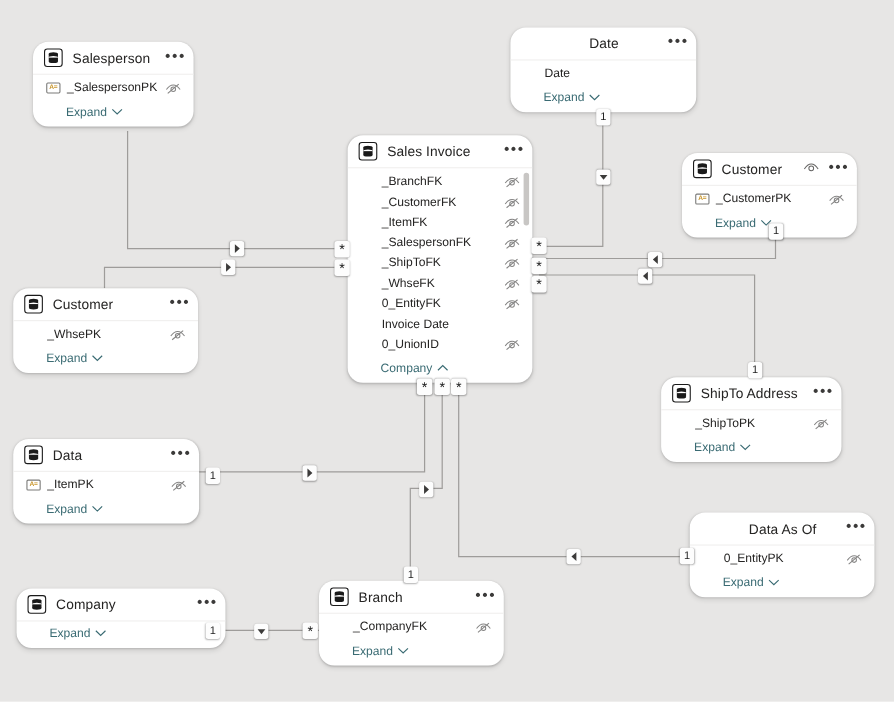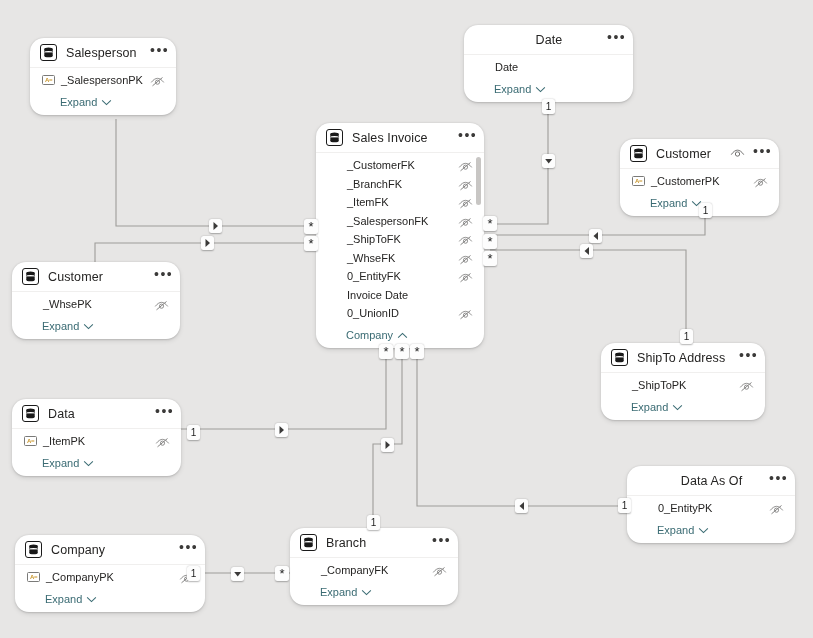--- a/index.html
+++ b/index.html
@@ -239,29 +239,29 @@
   <ellipse cx="5.5" cy="8.8" rx="4.2" ry="1.5" fill="#1a1a1a"></ellipse>
 </svg>
           </span>
           <span class="card-title">Sales Invoice</span>
           <span class="head-right">
             <span class="dots">•••</span>
           </span>
         </div>
         <div class="fields">
           <div class="field noicon">
+            <span class="fname">_BranchFK</span>
+            <span class="hidden-eye"><svg viewBox="0 0 18 14" width="15" height="12">
+  <path d="M1.5 7.5 C4 4 7 2.6 9 2.6 C11 2.6 14 4 16.5 7.5" fill="none" stroke="#3b3a39" stroke-width="1.1"></path>
+  <circle cx="9" cy="7.2" r="2.5" fill="none" stroke="#3b3a39" stroke-width="1.1"></circle>
+  <line x1="3" y1="11.6" x2="15" y2="1.6" stroke="#3b3a39" stroke-width="1.2"></line>
+</svg></span>
+          </div>
+          <div class="field noicon">
             <span class="fname">_CustomerFK</span>
-            <span class="hidden-eye"><svg viewBox="0 0 18 14" width="15" height="12">
-  <path d="M1.5 7.5 C4 4 7 2.6 9 2.6 C11 2.6 14 4 16.5 7.5" fill="none" stroke="#3b3a39" stroke-width="1.1"></path>
-  <circle cx="9" cy="7.2" r="2.5" fill="none" stroke="#3b3a39" stroke-width="1.1"></circle>
-  <line x1="3" y1="11.6" x2="15" y2="1.6" stroke="#3b3a39" stroke-width="1.2"></line>
-</svg></span>
-          </div>
-          <div class="field noicon">
-            <span class="fname">_BranchFK</span>
             <span class="hidden-eye"><svg viewBox="0 0 18 14" width="15" height="12">
   <path d="M1.5 7.5 C4 4 7 2.6 9 2.6 C11 2.6 14 4 16.5 7.5" fill="none" stroke="#3b3a39" stroke-width="1.1"></path>
   <circle cx="9" cy="7.2" r="2.5" fill="none" stroke="#3b3a39" stroke-width="1.1"></circle>
   <line x1="3" y1="11.6" x2="15" y2="1.6" stroke="#3b3a39" stroke-width="1.2"></line>
 </svg></span>
           </div>
           <div class="field noicon">
             <span class="fname">_ItemFK</span>
             <span class="hidden-eye"><svg viewBox="0 0 18 14" width="15" height="12">
   <path d="M1.5 7.5 C4 4 7 2.6 9 2.6 C11 2.6 14 4 16.5 7.5" fill="none" stroke="#3b3a39" stroke-width="1.1"></path>
@@ -497,33 +497,20 @@
   <rect x="1.3" y="2" width="8.4" height="3.2" fill="#1a1a1a"></rect>
   <ellipse cx="5.5" cy="5.4" rx="4.2" ry="1.4" fill="#fff"></ellipse>
   <rect x="1.3" y="5.4" width="8.4" height="3.3" fill="#1a1a1a"></rect>
   <ellipse cx="5.5" cy="8.8" rx="4.2" ry="1.5" fill="#1a1a1a"></ellipse>
 </svg>
           </span>
           <span class="card-title">Company</span>
           <span class="head-right">
             <span class="dots">•••</span>
           </span>
-        </div>
-        <div class="fields">
-          <div class="field">
-            <span class="ftype">
-              <span>A=</span>
-            </span>
-            <span class="fname">_CompanyPK</span>
-            <span class="hidden-eye"><svg viewBox="0 0 18 14" width="15" height="12">
-  <path d="M1.5 7.5 C4 4 7 2.6 9 2.6 C11 2.6 14 4 16.5 7.5" fill="none" stroke="#3b3a39" stroke-width="1.1"></path>
-  <circle cx="9" cy="7.2" r="2.5" fill="none" stroke="#3b3a39" stroke-width="1.1"></circle>
-  <line x1="3" y1="11.6" x2="15" y2="1.6" stroke="#3b3a39" stroke-width="1.2"></line>
-</svg></span>
-          </div>
         </div>
         <div class="expand">
           <span>Expand</span>
           <span><svg class="chev" viewBox="0 0 12 8">
               <path d="M1 1.6 L6 6.4 L11 1.6" fill="none" stroke="#3a6b73" stroke-width="1.2"></path>
             </svg></span>
         </div>
       </div>
       <div class="card" style="left: 290px; top: 528px; width: 168px;">
         <div class="card-head">

